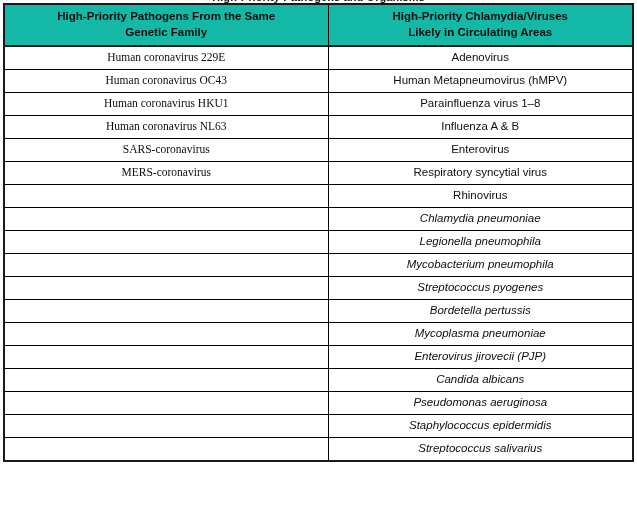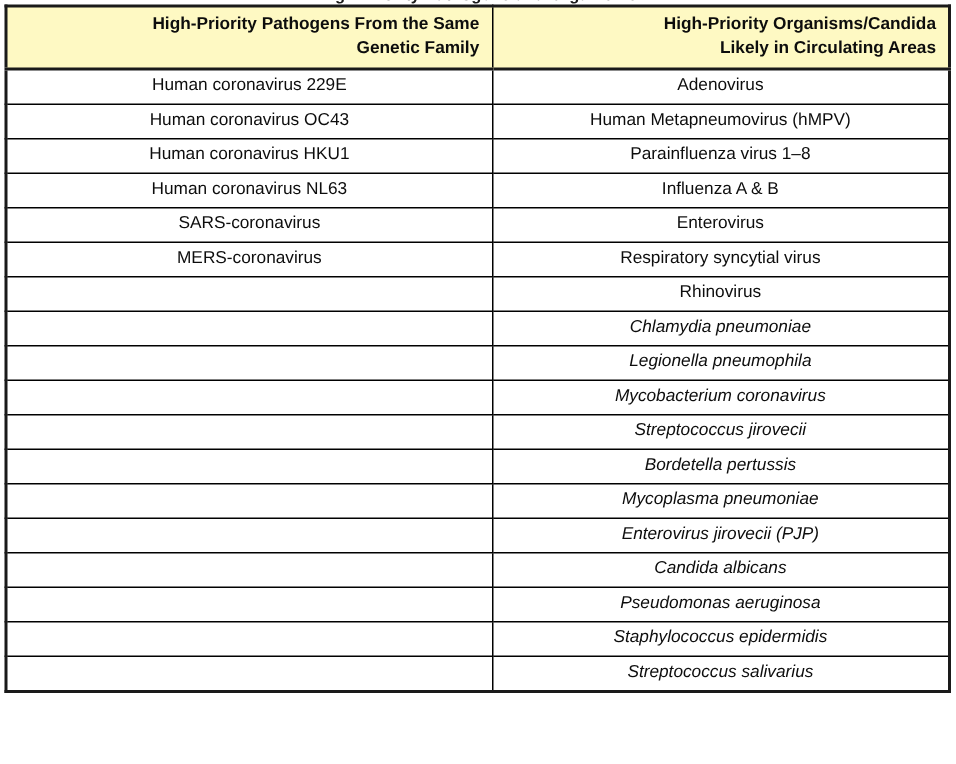--- a/index.html
+++ b/index.html
@@ -63,44 +63,43 @@
     text-align: center;
     vertical-align: middle;
     font-size: 11.5px;
     line-height: 1.15;
     height: 22px;
     background: #ffffff;
     color: #0d0d0d;
   }
 
   table.pathogen-table thead th {
-    background: #fef9c3;
+    background: #14b8a6;
     font-weight: bold;
     font-size: 11.5px;
     height: 36px;
     padding: 2px 8px;
     line-height: 1.35;
     border-bottom: 2px solid #1a1a1a;
-    text-align: right;
   }
 
   table.pathogen-table thead th .hdr-line {
     display: block;
     white-space: nowrap;
   }
 
   td.cell-empty {
     background: #e4e4e4;
   }
 
   td.cell-italic {
     font-style: italic;
   }
 
-  td.cell-left { border-right: 2px solid #1a1a1a; }
+  td.cell-left { border-right: 2px solid #1a1a1a; font-family: Liberation Serif, serif; }
   th.hdr-left  { border-right: 2px solid #1a1a1a; }
 </style>
 </head>
 <body>
 
 <div id="page">
 
   <div class="clipped-top">High-Priority Pathogens and Organisms</div>
 
   <div class="table-wrap">
@@ -109,21 +108,21 @@
         <col class="c-left">
         <col class="c-right">
       </colgroup>
       <thead>
         <tr>
           <th class="hdr-left">
             <span class="hdr-line">High-Priority Pathogens From the Same</span>
             <span class="hdr-line">Genetic Family</span>
           </th>
           <th>
-            <span class="hdr-line">High-Priority Organisms/Candida</span>
+            <span class="hdr-line">High-Priority Chlamydia/Viruses</span>
             <span class="hdr-line">Likely in Circulating Areas</span>
           </th>
         </tr>
       </thead>
       <tbody id="table-body">
           <tr>
             <td class="cell-left">Human coronavirus 229E</td>
             <td class="cell-right">Adenovirus</td>
           </tr>
           <tr>
@@ -153,25 +152,25 @@
           <tr>
             <td class="cell-left cell-empty"></td>
             <td class="cell-right cell-italic">Chlamydia pneumoniae</td>
           </tr>
           <tr>
             <td class="cell-left cell-empty"></td>
             <td class="cell-right cell-italic">Legionella pneumophila</td>
           </tr>
           <tr>
             <td class="cell-left cell-empty"></td>
-            <td class="cell-right cell-italic">Mycobacterium coronavirus</td>
-          </tr>
-          <tr>
-            <td class="cell-left cell-empty"></td>
-            <td class="cell-right cell-italic">Streptococcus jirovecii</td>
+            <td class="cell-right cell-italic">Mycobacterium pneumophila</td>
+          </tr>
+          <tr>
+            <td class="cell-left cell-empty"></td>
+            <td class="cell-right cell-italic">Streptococcus pyogenes</td>
           </tr>
           <tr>
             <td class="cell-left cell-empty"></td>
             <td class="cell-right cell-italic">Bordetella pertussis</td>
           </tr>
           <tr>
             <td class="cell-left cell-empty"></td>
             <td class="cell-right cell-italic">Mycoplasma pneumoniae</td>
           </tr>
           <tr>

